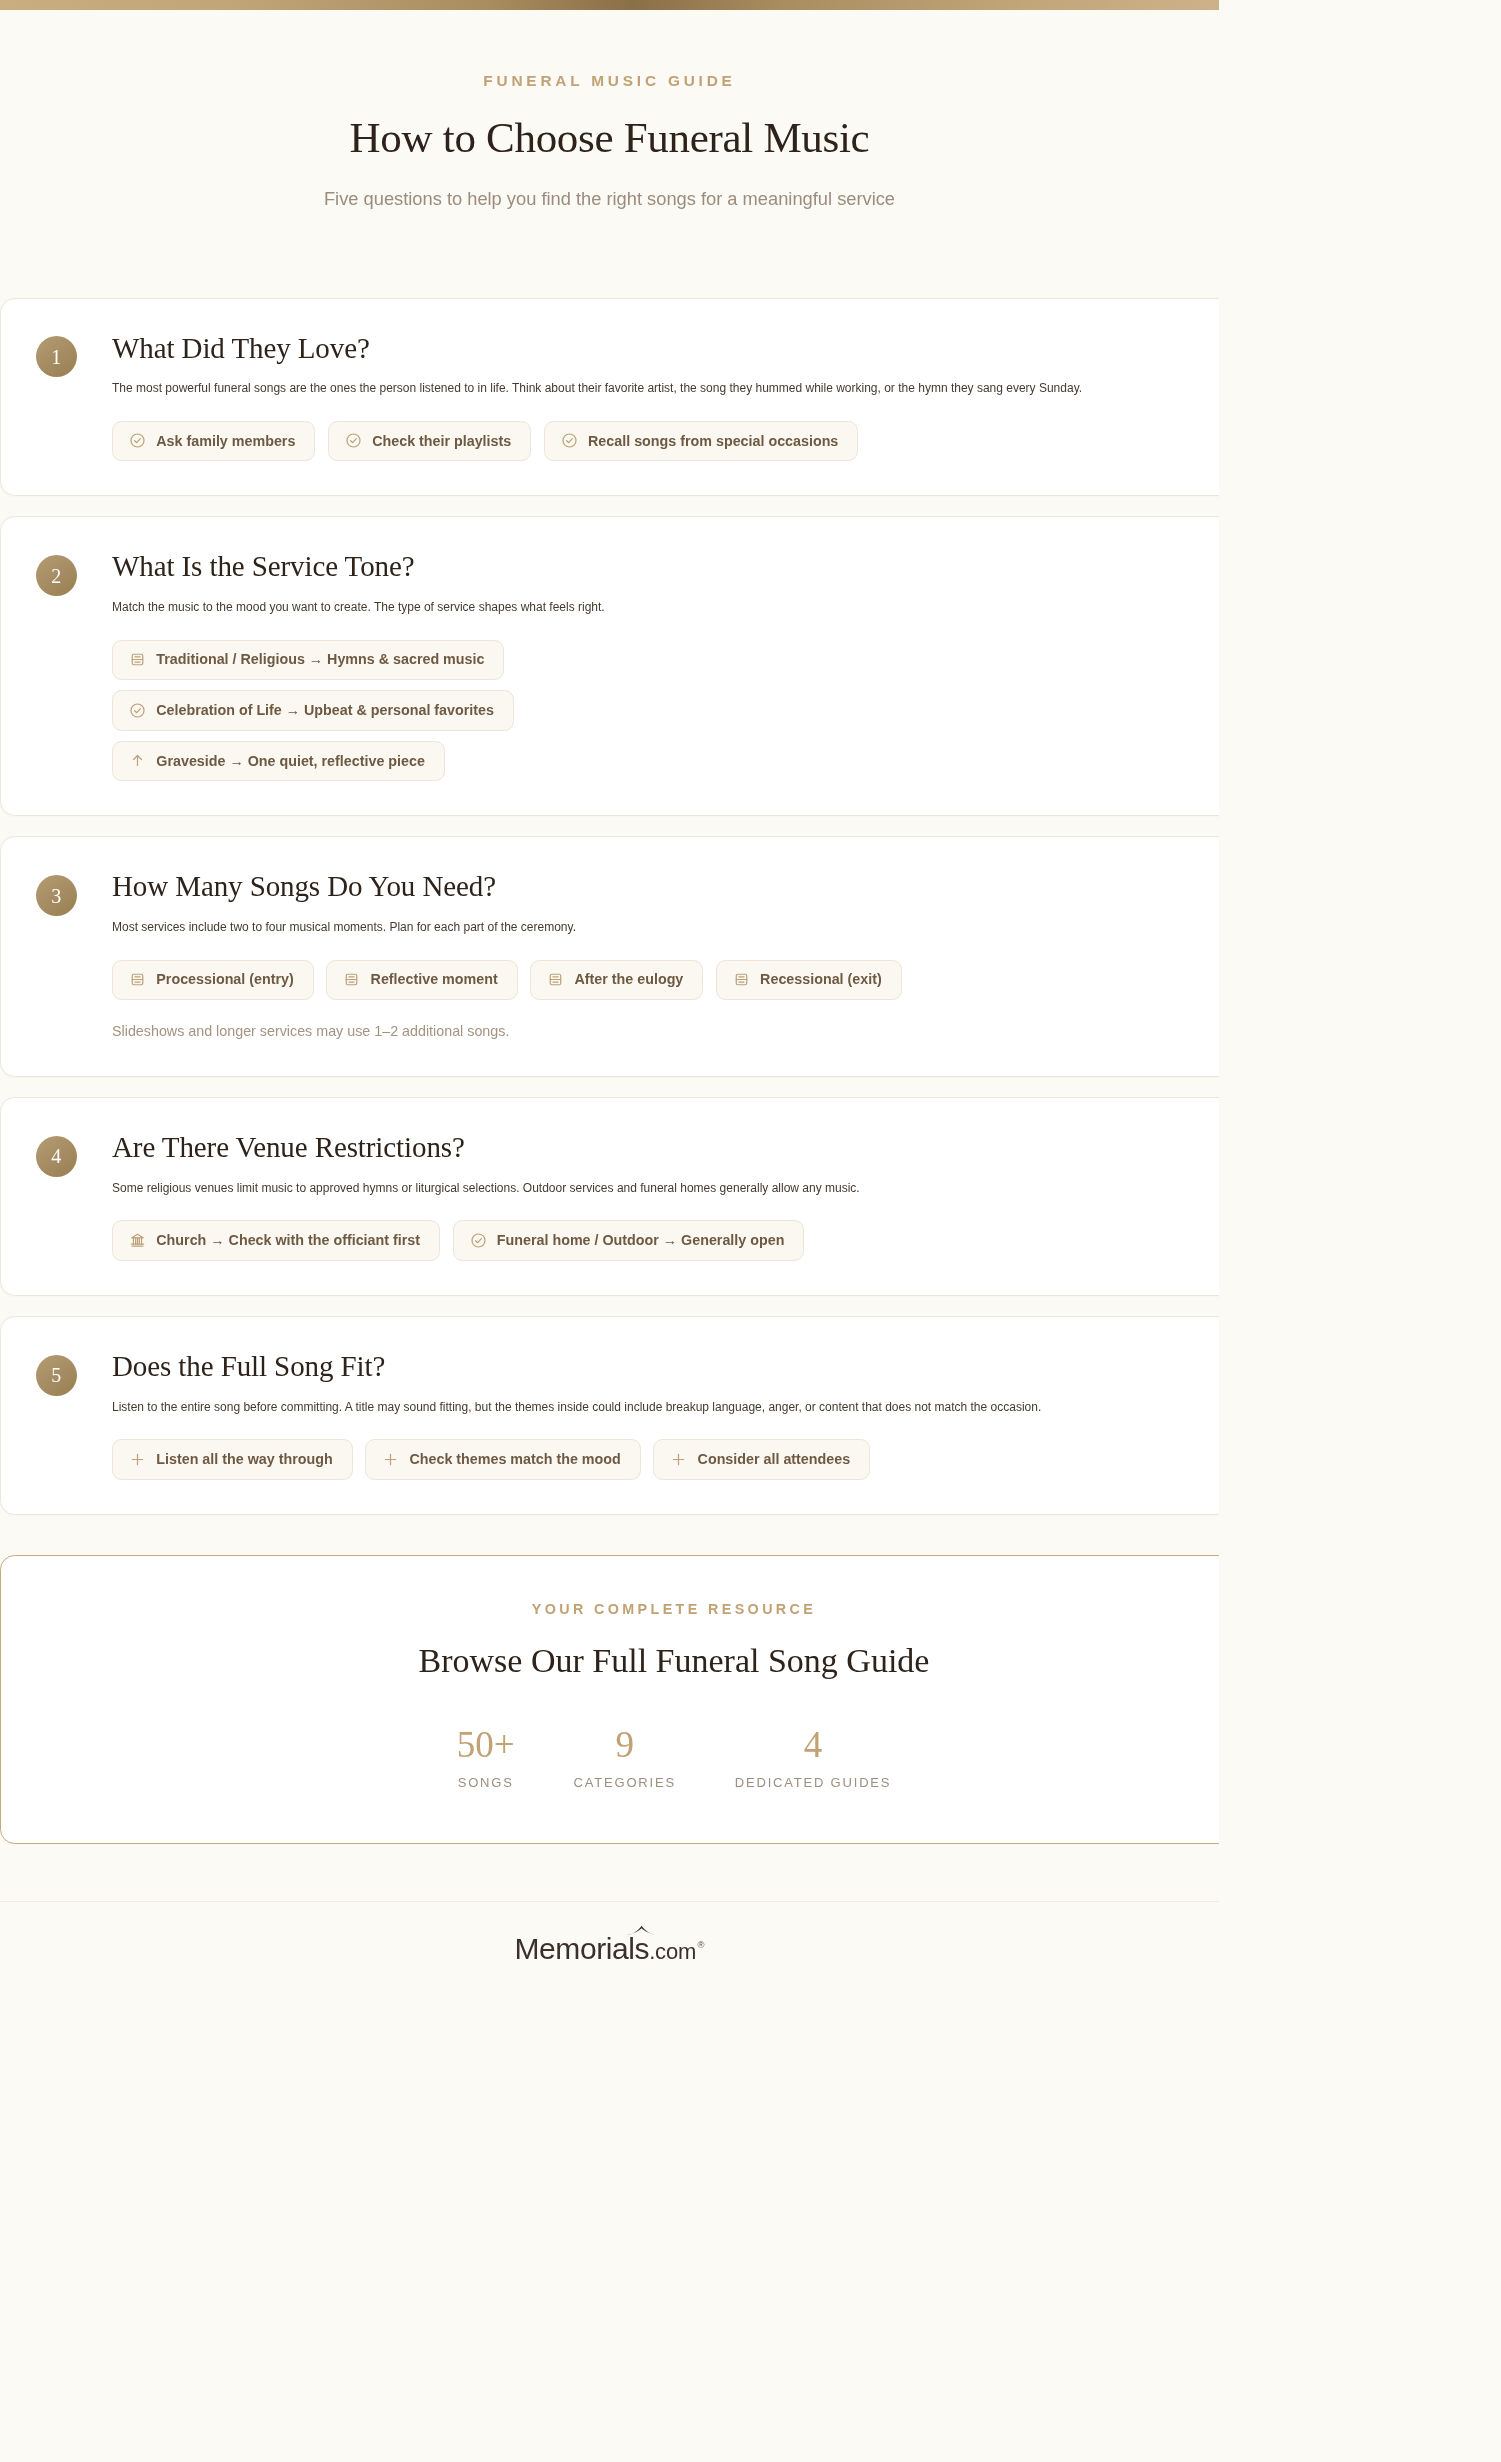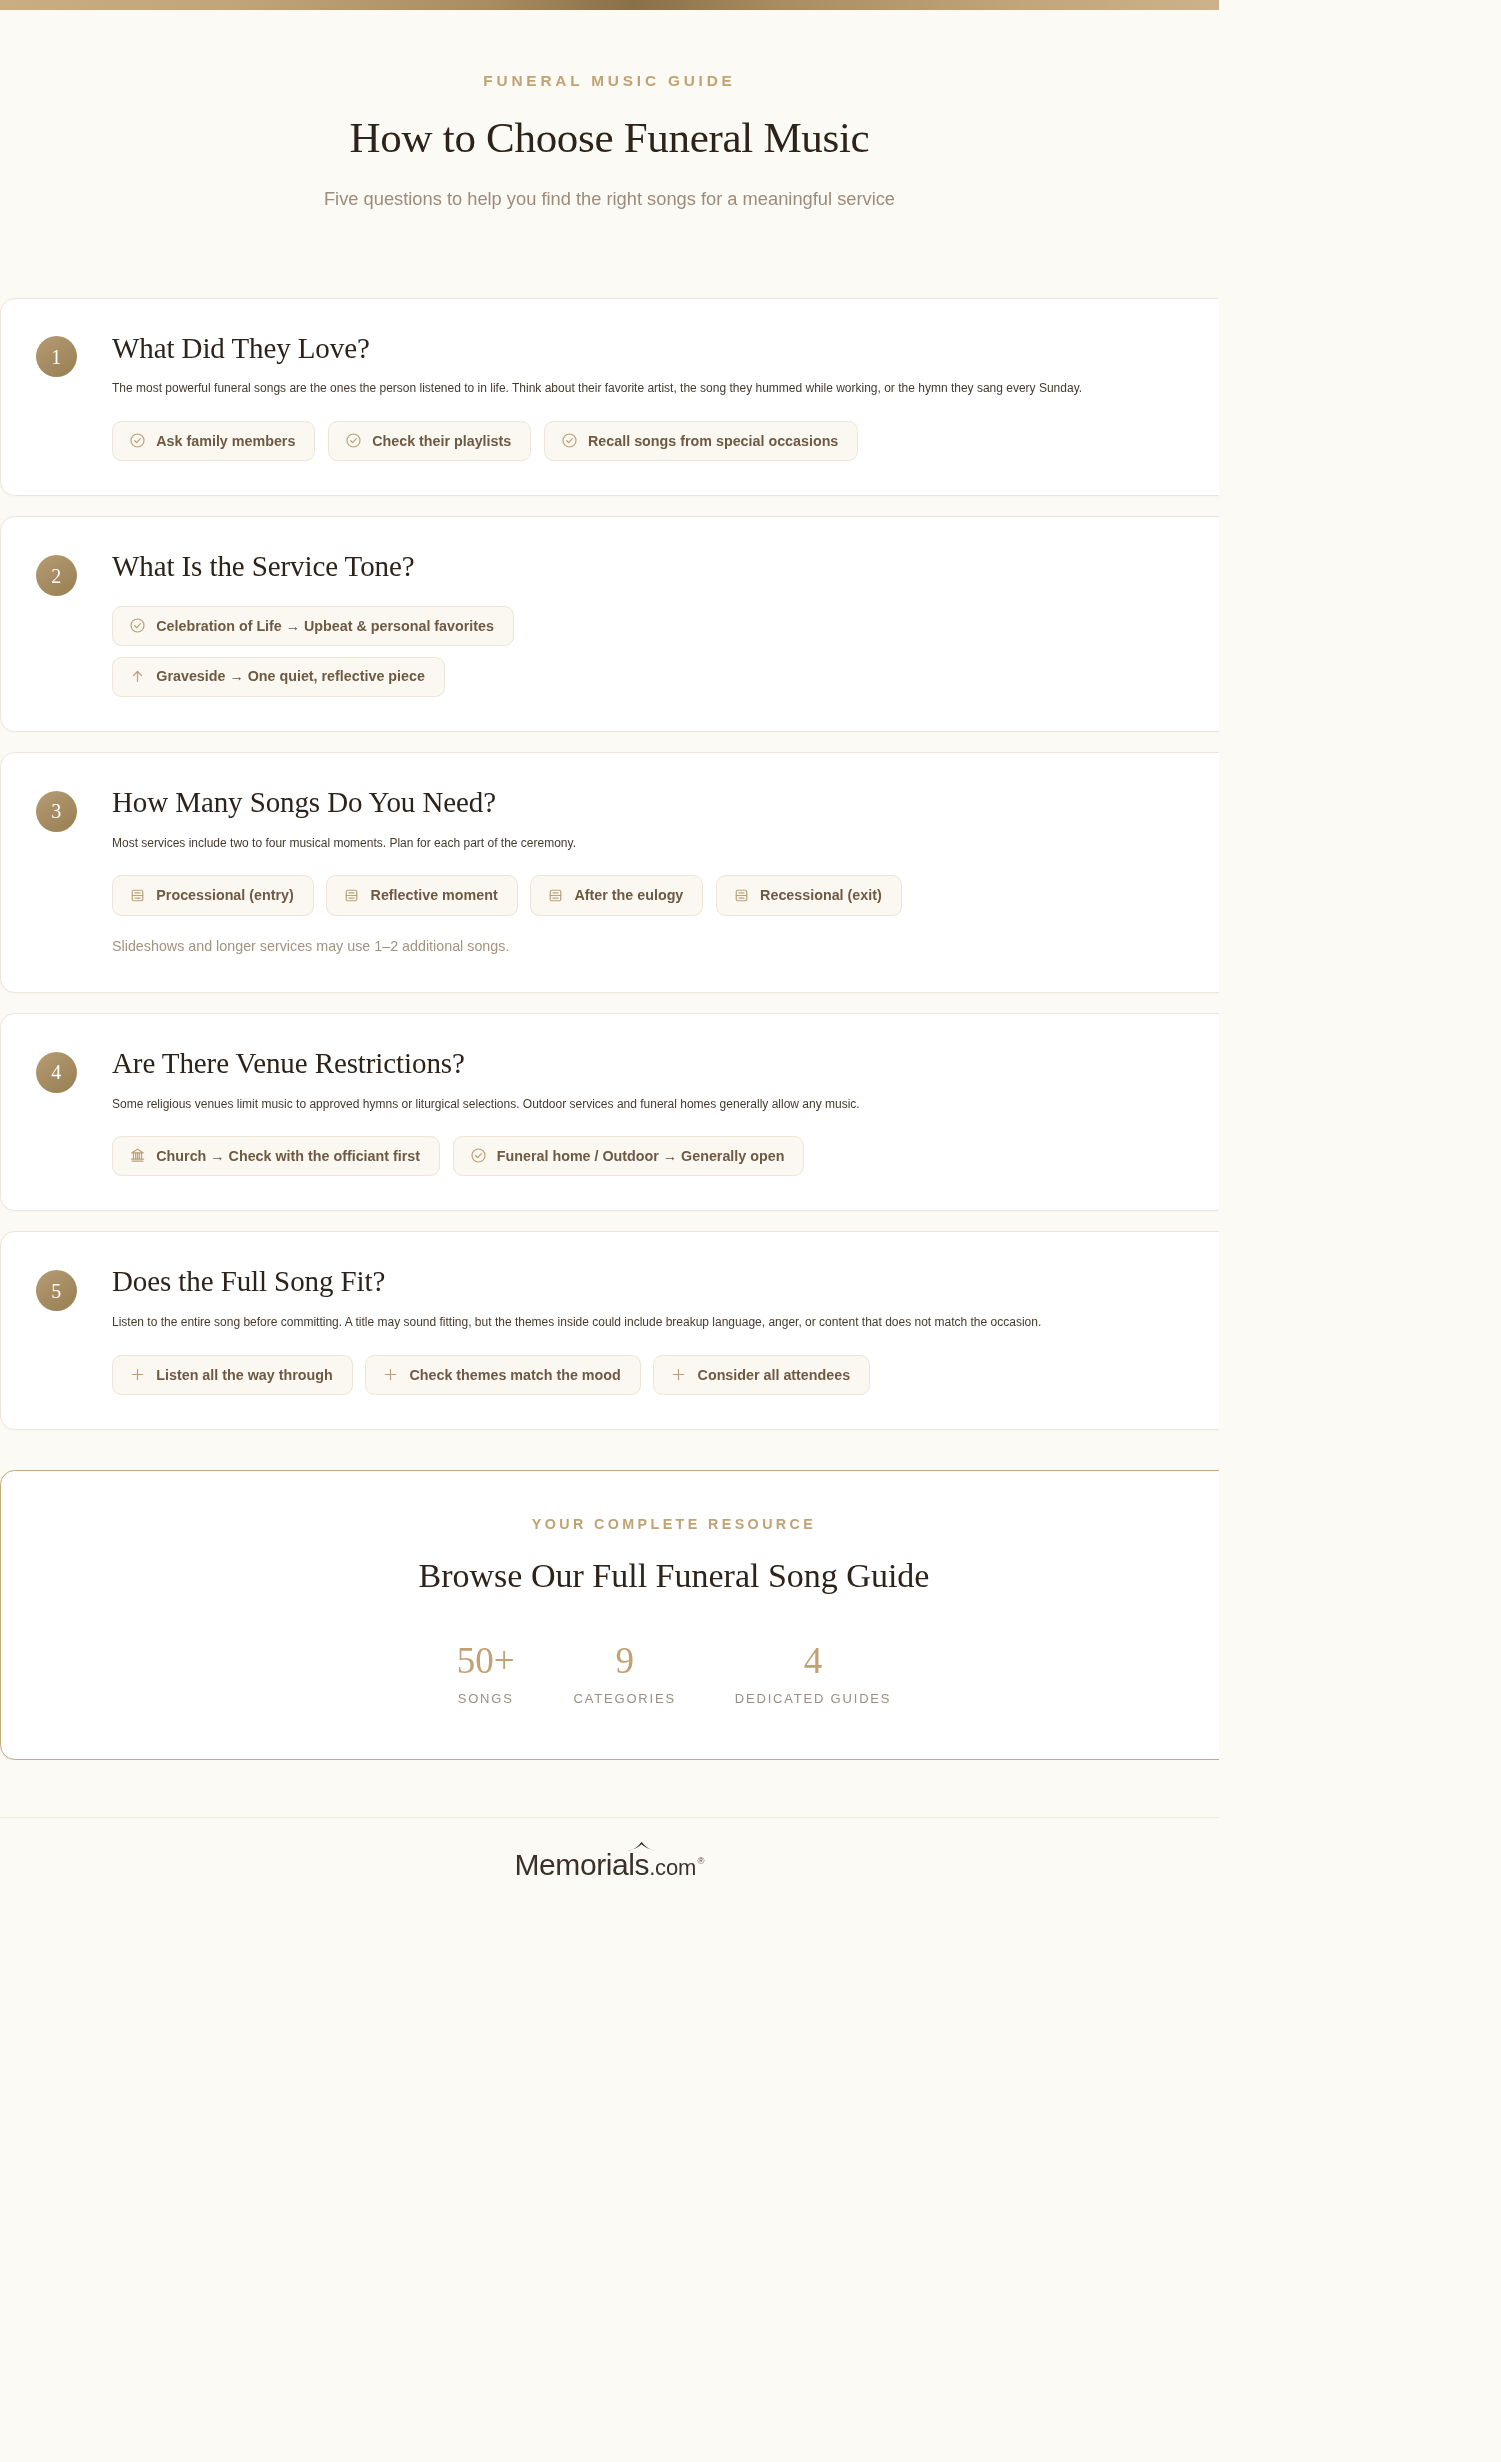--- a/index.html
+++ b/index.html
@@ -311,21 +311,33 @@
             </div>
           </div>
         </div>
       </div>
       <div class="card">
         <div class="badge-col">
           <div class="badge">2</div>
         </div>
         <div class="card-body">
           <div class="card-title">What Is the Service Tone?</div>
+          <div class="card-text">Match the music to the mood you want to create. The type of service shapes what feels right.</div>
           <div class="tags stacked">
+            <div class="tag">
+              <span class="ic">
+                <svg viewBox="0 0 24 24">
+                  <rect x="4.6" y="4.6" width="14.8" height="14.8" rx="2.2" fill="none" stroke="currentColor" stroke-width="1.7" stroke-linecap="round" stroke-linejoin="round"></rect>
+                  <path d="M4.6 12h14.8" fill="none" stroke="currentColor" stroke-width="1.7" stroke-linecap="round" stroke-linejoin="round"></path>
+                  <path d="M8.4 8.3h7.2" fill="none" stroke="currentColor" stroke-width="1.7" stroke-linecap="round" stroke-linejoin="round"></path>
+                  <path d="M8.4 15.7h7.2" fill="none" stroke="currentColor" stroke-width="1.7" stroke-linecap="round" stroke-linejoin="round"></path>
+                </svg>
+              </span>
+              <span>Traditional / Religious → Hymns &amp; sacred music</span>
+            </div>
             <div class="tag">
               <span class="ic">
                 <svg viewBox="0 0 24 24">
                   <circle cx="12" cy="12" r="9.2" fill="none" stroke="currentColor" stroke-width="1.7" stroke-linecap="round" stroke-linejoin="round"></circle>
                   <path d="M8 12.3 L10.9 15.1 L16.1 9.3" fill="none" stroke="currentColor" stroke-width="1.7" stroke-linecap="round" stroke-linejoin="round"></path>
                 </svg>
               </span>
               <span>Celebration of Life → Upbeat &amp; personal favorites</span>
             </div>
             <div class="tag">

